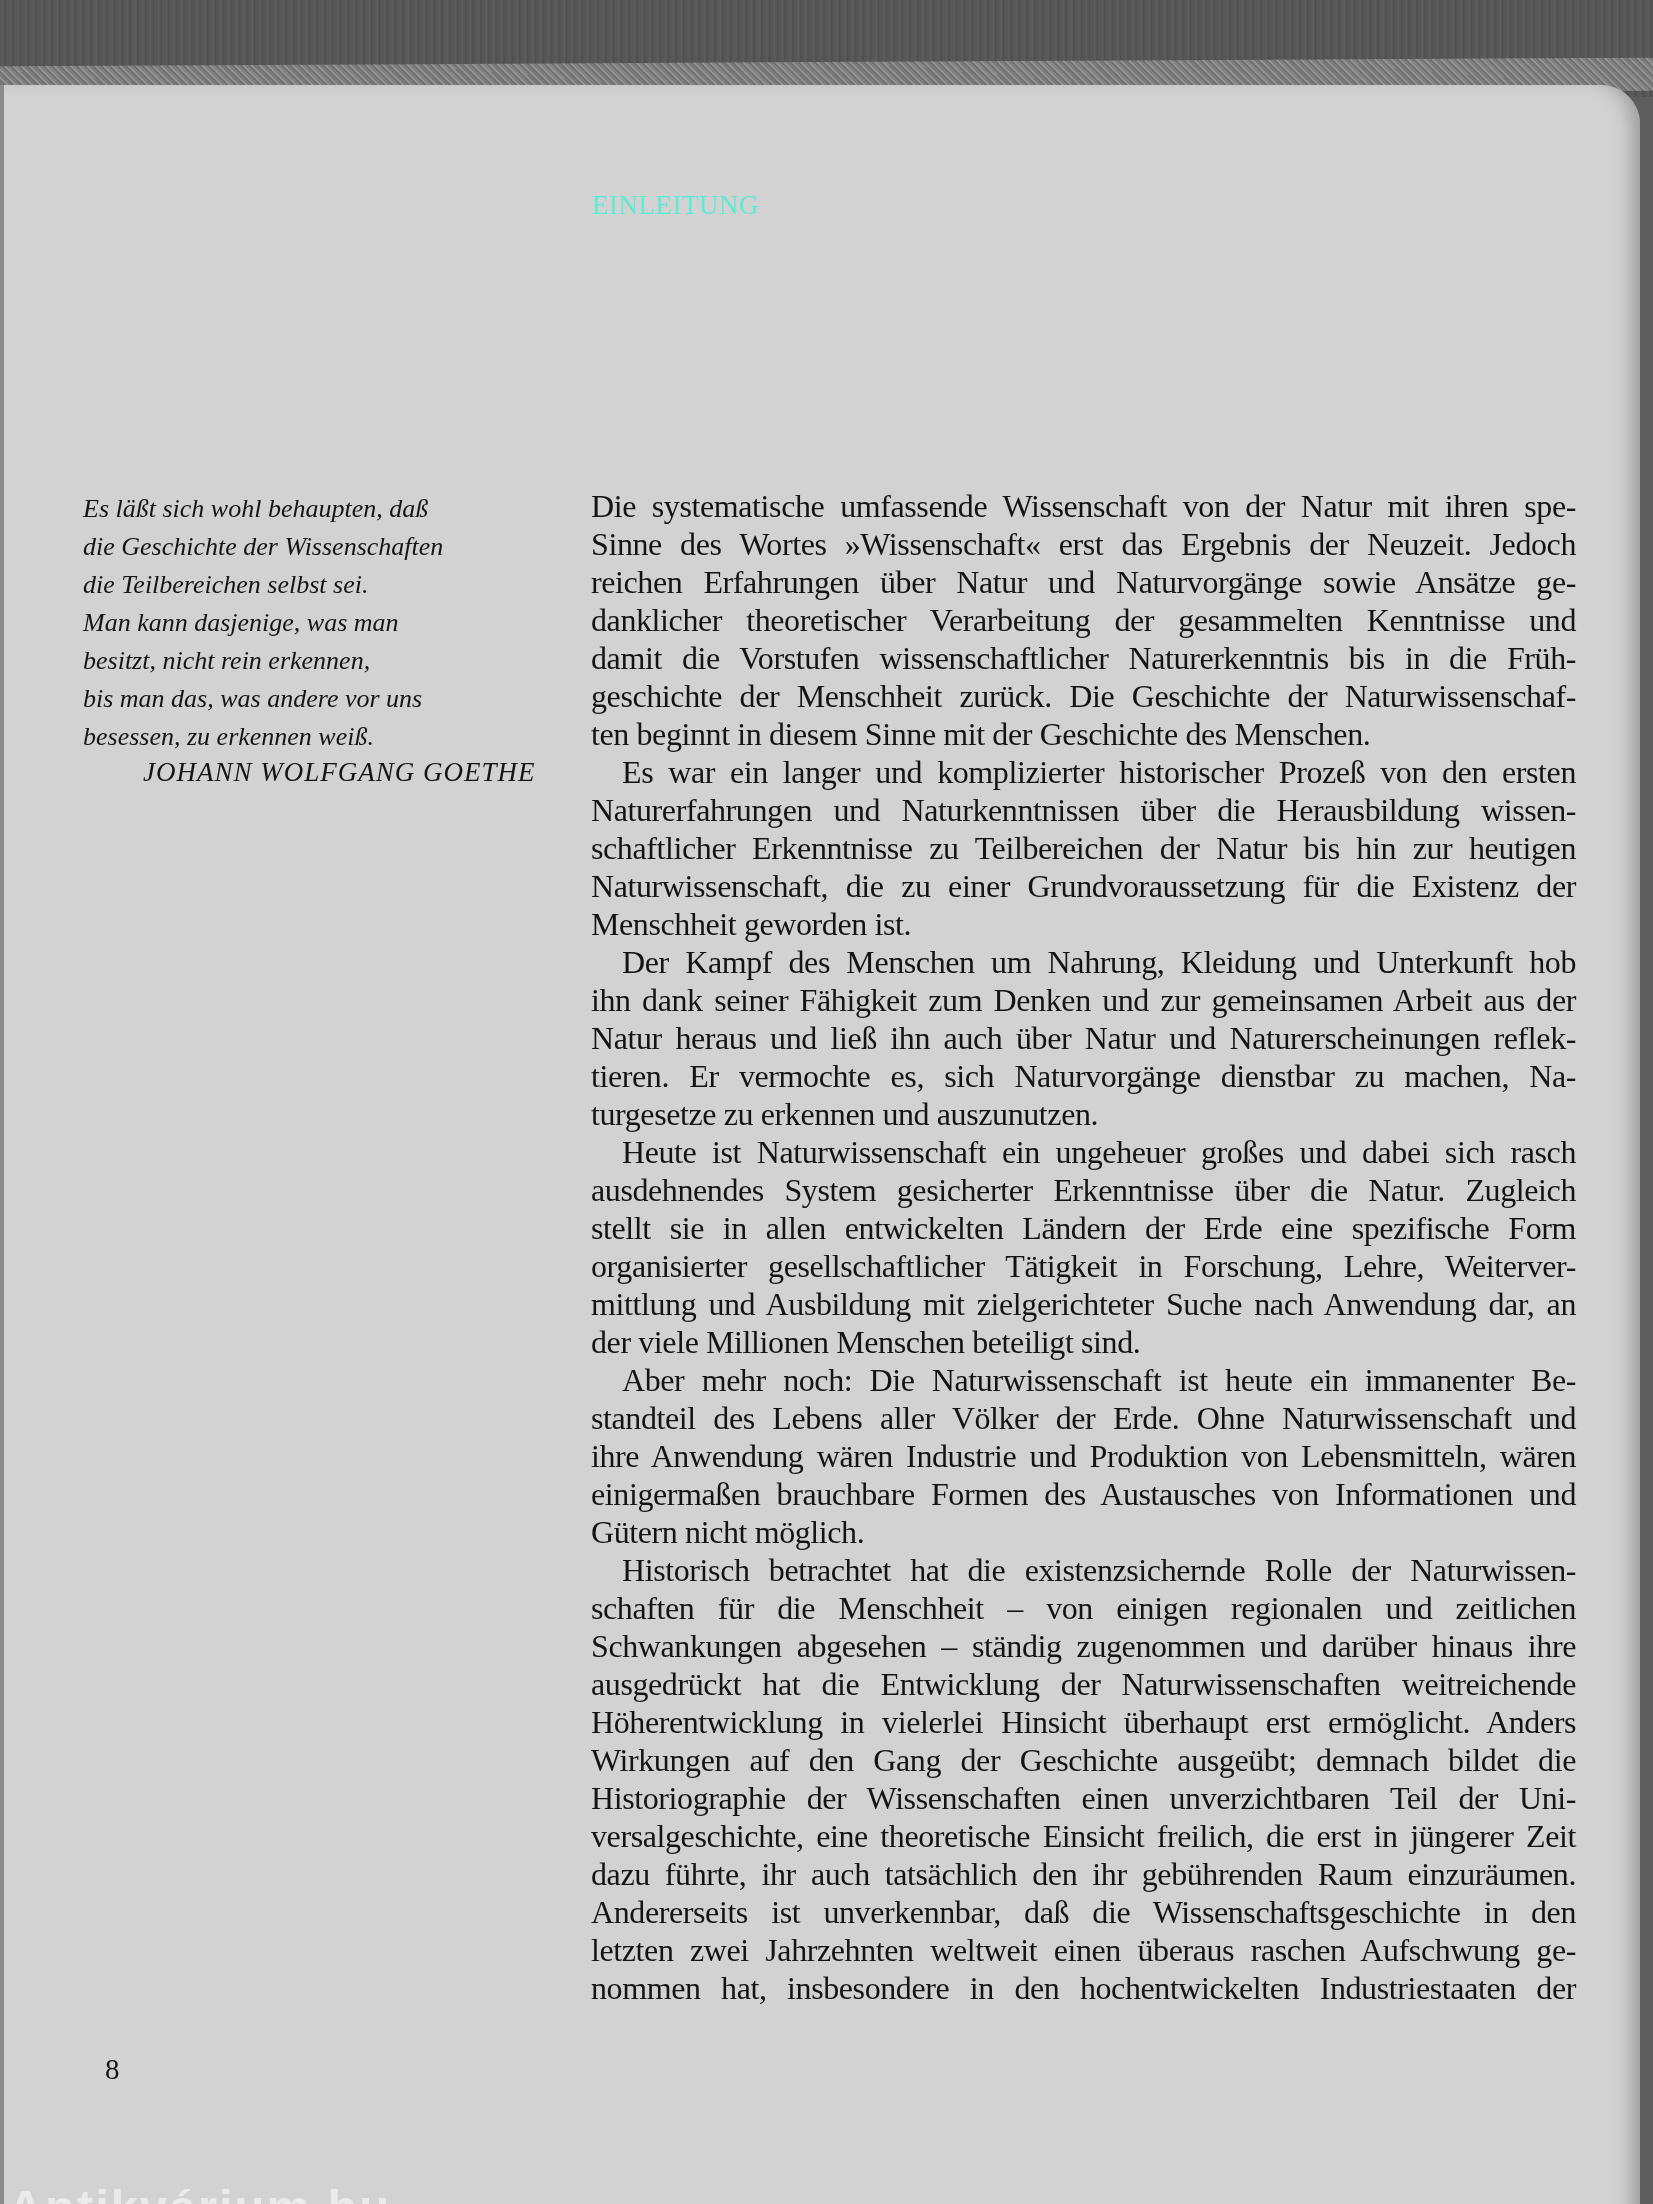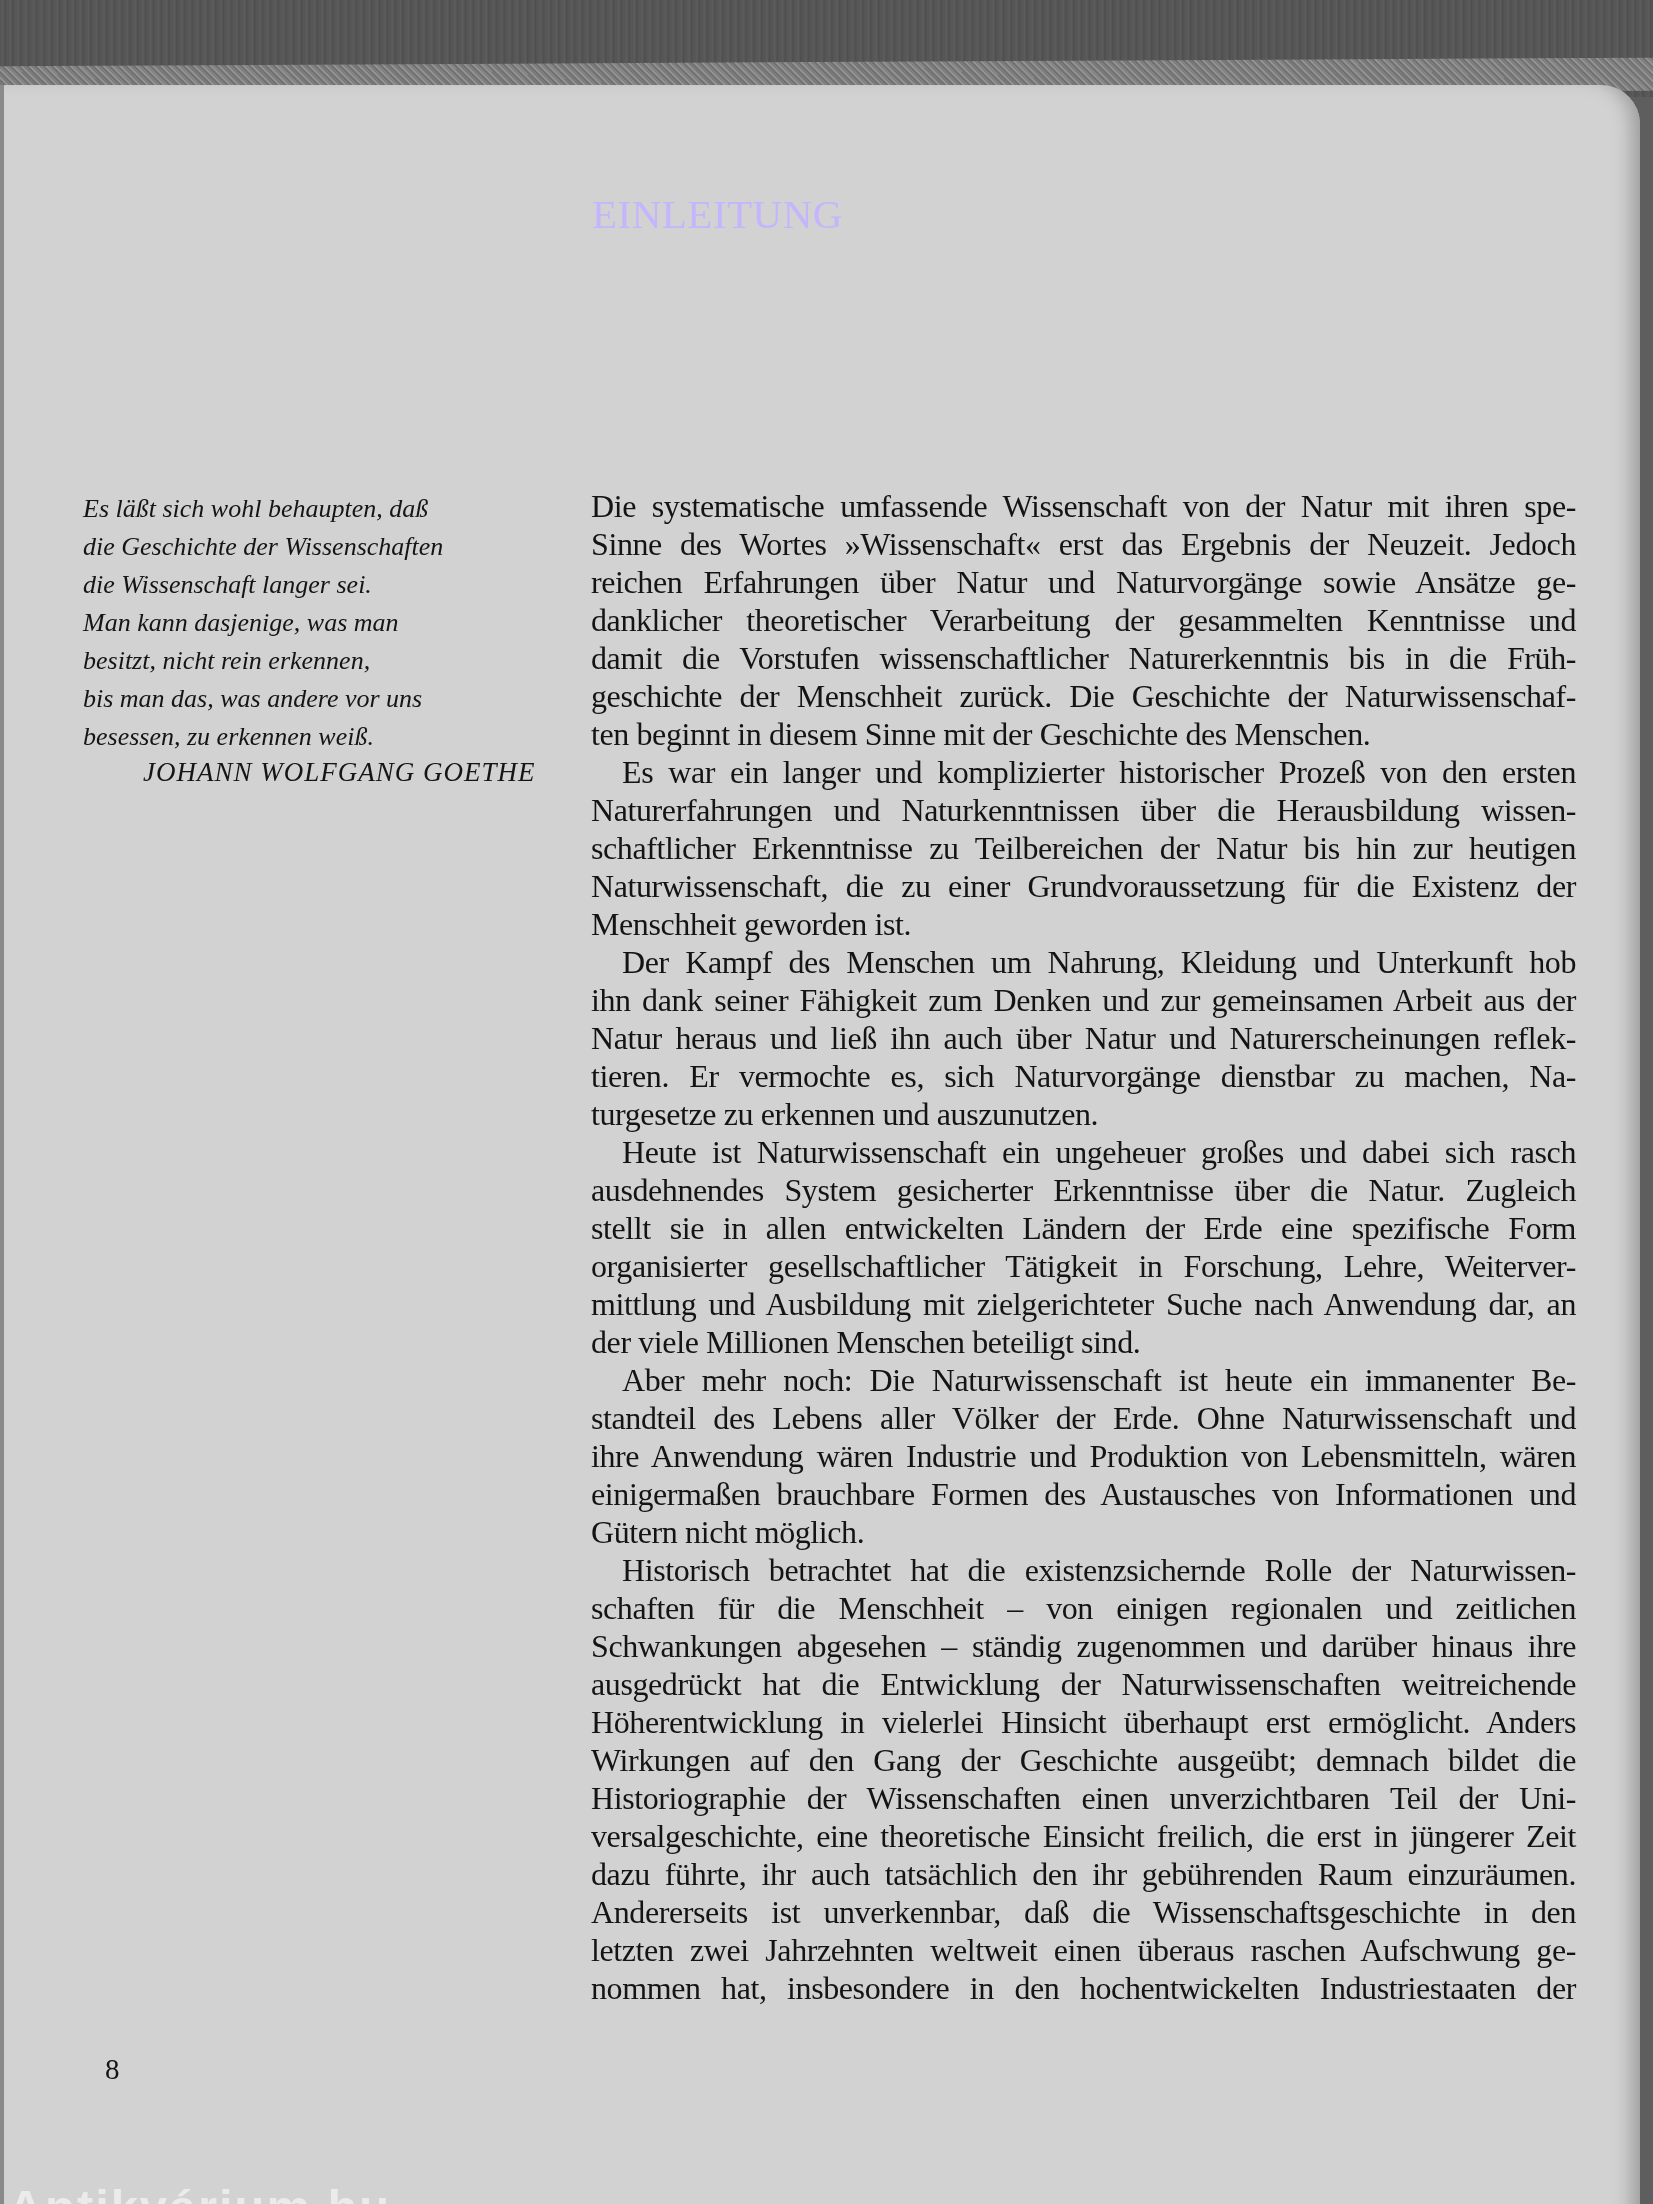--- a/index.html
+++ b/index.html
@@ -21,21 +21,21 @@
     position: absolute; left: 0; top: 85px; width: 1640px; height: 2135px;
     background: #d2d2d2;
     border-top-right-radius: 39px;
     box-shadow: inset -17.5px 0 19.4px -9.7px #9a9a9a;
   }
   .page-edge {
     position: absolute; left: 0; top: 85px; width: 3.9px; height: 2119px; background: #8a8a8a;
   }
   .chapter-title {
     position: absolute; left: 592px; top: 190px;
-    font-size: 41px; letter-spacing: 0.5px; color: #c4b5fd;
+    font-size: 27px; letter-spacing: 0.5px; color: #5eead4;
   }
   .epigraph {
     position: absolute; left: 83px; top: 490px; width: 466px;
     font-style: italic; font-size: 26px; line-height: 38px; color: #151515;
   }
   .epigraph .line { display: block; white-space: nowrap; }
   .epigraph .author {
     display: block; text-align: right; font-size: 27px; letter-spacing: 1px;
     margin-right: 13.6px; line-height: 33px;
   }
@@ -62,21 +62,21 @@
 <div class="backdrop"></div>
 <div class="cloth"></div>
 <div class="page"></div>
 <div class="page-edge"></div>
 
 <h1 class="chapter-title" style="margin:0;font-weight:normal;">EINLEITUNG</h1>
 
 <div class="epigraph">
   <span class="line">Es läßt sich wohl behaupten, daß</span>
   <span class="line">die Geschichte der Wissenschaften</span>
-  <span class="line">die Wissenschaft langer sei.</span>
+  <span class="line">die Teilbereichen selbst sei.</span>
   <span class="line">Man kann dasjenige, was man</span>
   <span class="line">besitzt, nicht rein erkennen,</span>
   <span class="line">bis man das, was andere vor uns</span>
   <span class="line">besessen, zu erkennen weiß.</span>
   <span class="author">JOHANN WOLFGANG GOETHE</span>
 </div>
 
 <div class="body-text">
   <p class="para">
     <span class="ln">Die systematische umfassende Wissenschaft von der Natur mit ihren spe-</span>

